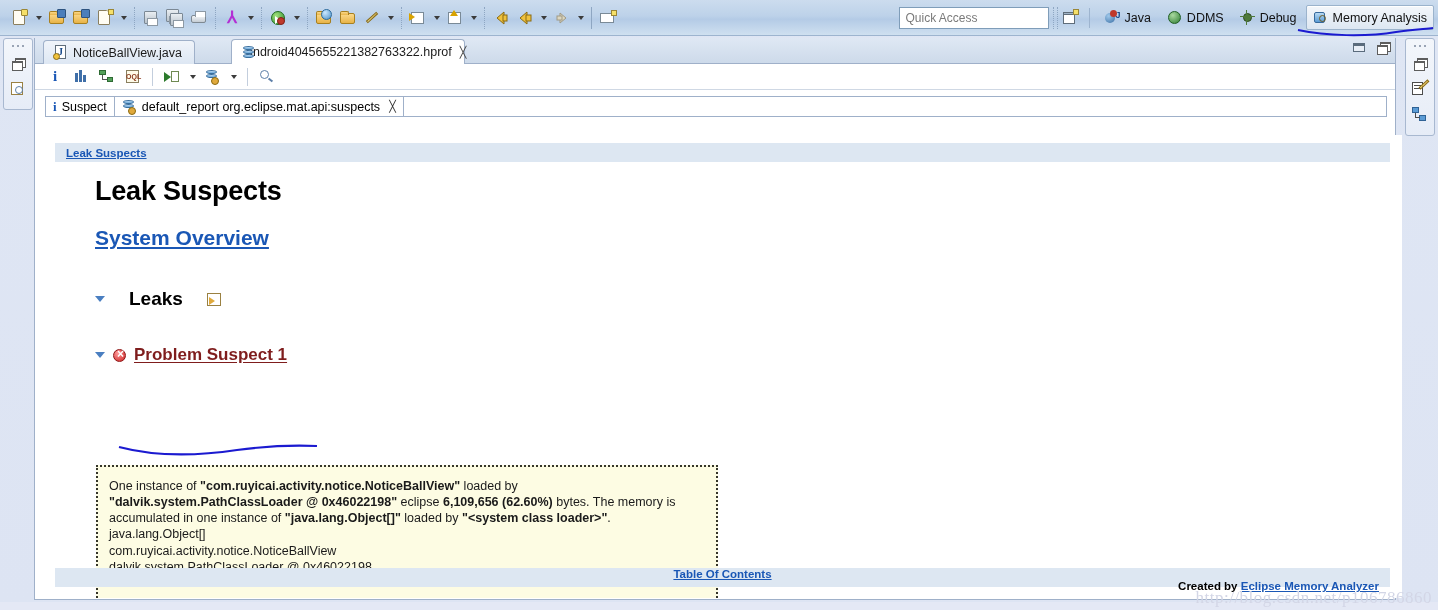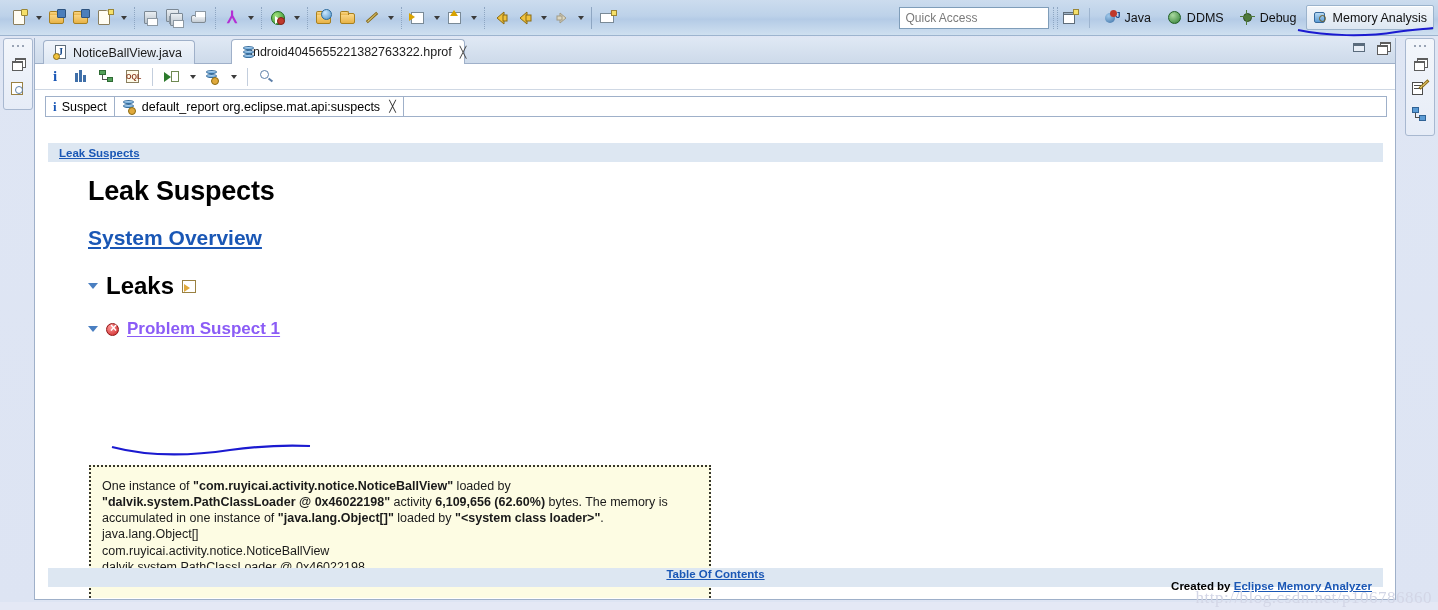--- a/index.html
+++ b/index.html
@@ -252,21 +252,21 @@
     margin-right:-1px;
   }
   .itab .close { font-size:11px; color:#333; margin-left:4px;}
   .itab-fill {
     flex:1; height:21px; border:1px solid #9fb0c9; background:#fff; margin-left:0px;
   }
 
   
   .report {
     position:absolute;
-    left:1px; top:97px;
+    left:8px; top:97px;
     width: 1359px; height: 463px;
     background:#fff;
     overflow:hidden;
   }
   .bcbar {
     margin: 8px 12px 0 12px;
     height:19px;
     background:#dde7f2;
     display:flex; align-items:center;
     padding-left:11px;
@@ -291,42 +291,42 @@
     margin: 20px 0 0 52px;
     display:flex; align-items:center; gap:8px;
   }
   .tri {
     width:0;height:0;
     border-left:5px solid transparent;
     border-right:5px solid transparent;
     border-top:6px solid #4a7fc1;
   }
   .sect h2 {
-    margin:0; font-size:24px; font-weight:bold; color:#000;
+    margin:16px; font-size:19px; font-weight:bold; color:#000;
   }
   .mini-ico {
     position:relative; width:14px; height:13px;
     border:1px solid #9a8142; background:#fff;
   }
   .mini-ico:after{
     content:""; position:absolute; left:1px; top:3px;
     border-left:6px solid #e0a93c; border-top:4px solid transparent; border-bottom:4px solid transparent;
   }
   .errdot {
     width:13px; height:13px; border-radius:50%;
     background: radial-gradient(circle at 35% 30%,#ff9a9a,#cc2222);
     border:1px solid #8e1414;
     position:relative;
   }
   .errdot:after{
     content:"\00d7"; position:absolute; left:0; top:-3px; width:13px;
     text-align:center; color:#fff; font-size:12px; font-weight:bold; line-height:15px;
   }
   .suspect-title {
-    font-size:17px; font-weight:bold; color:#8b5cf6;
+    font-size:17px; font-weight:bold; color:#7f1d1d;
     text-decoration: underline; text-underline-offset:2px;
     padding-right:14px;
   }
 
   
   .ypanel {
     position:absolute;
     left:53px; top:330px;
     width: 622px; height: 208px;
     background:#fdfce3;
@@ -770,21 +770,21 @@
         <span class="suspect-title">Problem Suspect 1</span>
       </div>
 
       <svg style="position:absolute;left:74px;top:306px;" width="206" height="16">
         <path d="M2,6 C40,16 80,15 120,9 C150,5 180,4 200,5" stroke="#1b1ad0" stroke-width="2.2" fill="none"></path>
       </svg>
 
       <div class="ypanel">
         <div class="body">
           <span>
-            <span>One instance of </span><b>"com.ruyicai.activity.notice.NoticeBallView"</b><span> loaded by </span><b>"dalvik.system.PathClassLoader @ 0x46022198"</b><span> activity </span><b>6,109,656 (62.60%)</b><span> bytes. The memory is accumulated in one instance of </span><b>"java.lang.Object[]"</b><span> loaded by </span><b>"&lt;system class loader&gt;"</b><span>.</span>
+            <span>One instance of </span><b>"com.ruyicai.activity.notice.NoticeBallView"</b><span> loaded by </span><b>"dalvik.system.PathClassLoader @ 0x46022198"</b><span> eclipse </span><b>6,109,656 (62.60%)</b><span> bytes. The memory is accumulated in one instance of </span><b>"java.lang.Object[]"</b><span> loaded by </span><b>"&lt;system class loader&gt;"</b><span>.</span>
           </span>
 
           <div class="kw">java.lang.Object[]</div>
           <div class="kw">com.ruyicai.activity.notice.NoticeBallView</div>
           <div class="kw">dalvik.system.PathClassLoader @ 0x46022198</div>
 
           
         </div>
       </div>
 

